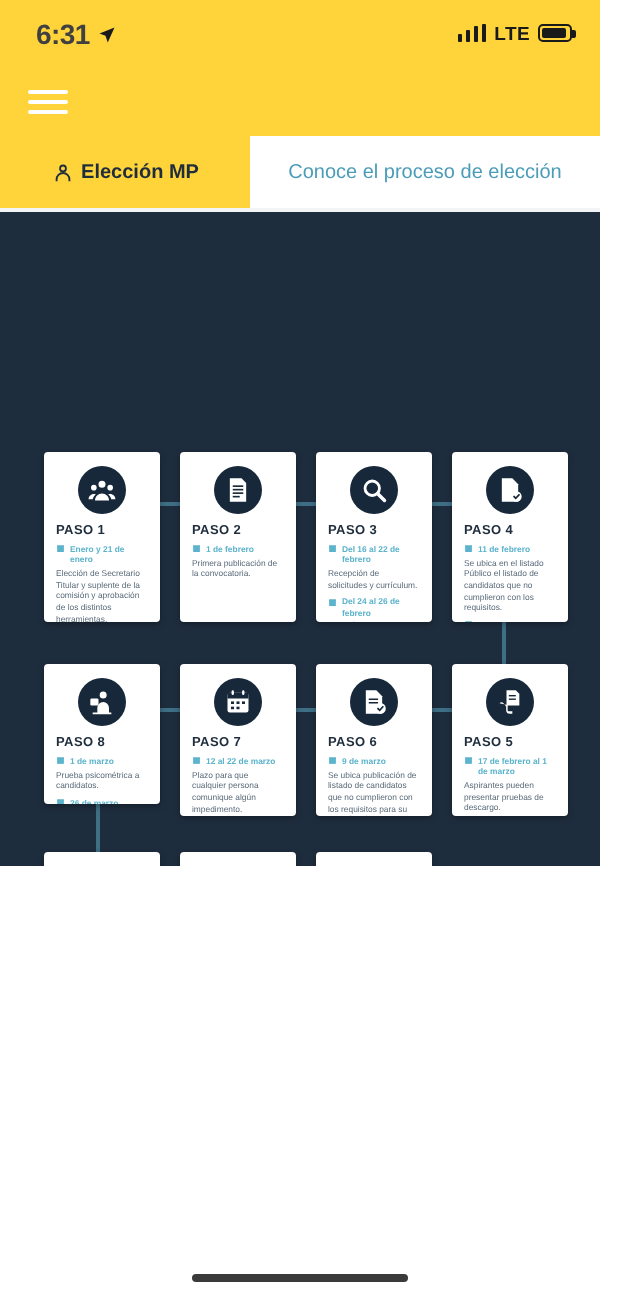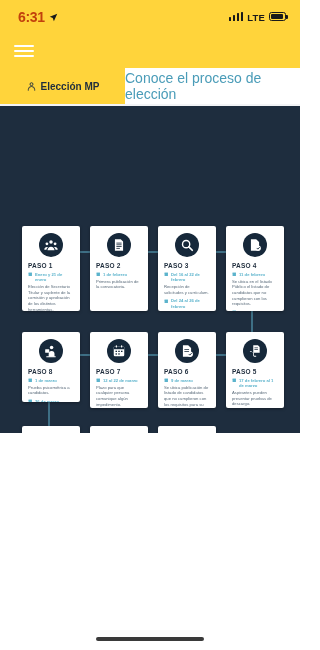--- a/index.html
+++ b/index.html
@@ -11,21 +11,21 @@
     position:relative;
   }
 
   
   .statusbar {
     height:34px; background:#ffd43b;
     display:flex; align-items:center; justify-content:space-between;
     padding:0 14px 0 18px;
   }
   .sb-left { display:flex; align-items:center; gap:4px; }
-  .sb-time { font-size:14px; font-weight:700; color:#c2410c; letter-spacing:-0.3px; }
+  .sb-time { font-size:14px; font-weight:700; color:#404040; letter-spacing:-0.3px; }
   .loc-arrow { width:9px; height:9px; color:#1a1a1a; }
   .sb-right { display:flex; align-items:flex-start; gap:4px; }
   .bars { display:flex; align-items:flex-end; gap:1.5px; height:9px; }
   .bars i { width:2.5px; background:#1a1a1a; border-radius:0.5px; display:block; }
   .bars i:nth-child(1){ height:3.5px; }
   .bars i:nth-child(2){ height:5.5px; }
   .bars i:nth-child(3){ height:7.5px; }
   .bars i:nth-child(4){ height:9px; }
   .lte { font-size:9.5px; font-weight:700; color:#1a1a1a; letter-spacing:0.2px; }
   .batt { width:17px; height:9px; border:1.2px solid #1a1a1a; border-radius:2.5px; position:relative; padding:1px; }
@@ -38,21 +38,21 @@
   .hamburger span { display:block; height:1.6px; background:#ffffff; border-radius:1px; }
 
   
   .tabs { height:36px; display:flex; align-items:stretch; }
   .tab {
     display:flex; align-items:center; justify-content:center; gap:4px;
     font-size:10px; font-weight:700;
   }
   .tab-active { background:#ffd43b; color:#1f2d3d; width:125px; }
   .tab-inactive {
-    background:#ffffff; color:#4a9cb8; flex:1; font-weight:400; font-size:14px;
+    background:#ffffff; color:#4a9cb8; flex:1; font-weight:400; font-size:10px;
   }
   .tab-icon { width:11px; height:11px; flex-shrink:0; }
   .tabs-underline { height:2px; background:#f3f4f6; }
 
   
   .flow {
     background:#1e2d3e;
     height:327px;
     position:relative;
     overflow:hidden;

